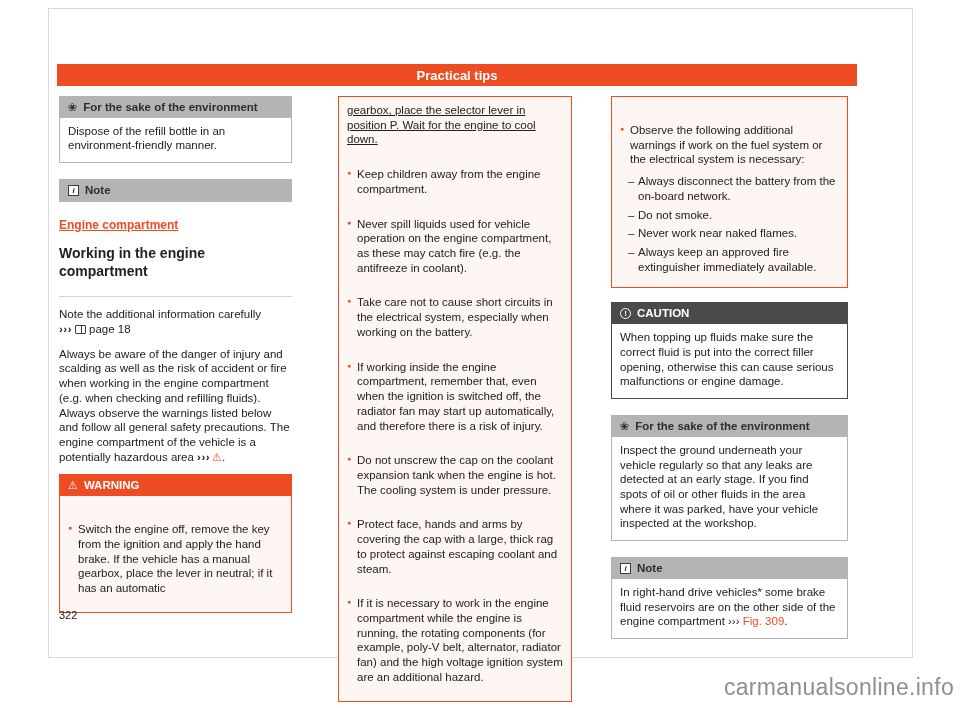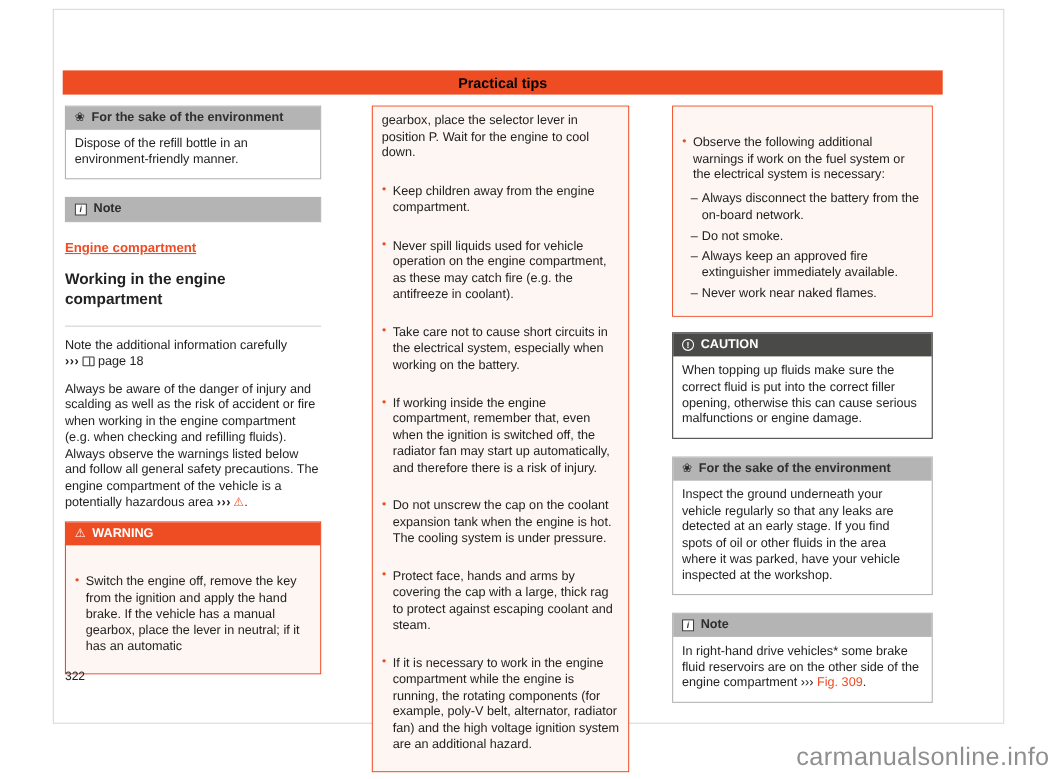--- a/index.html
+++ b/index.html
@@ -9,21 +9,21 @@
     color:#222222;
     position:relative;
     overflow:hidden;
   }
   .page {
     position:absolute; left:48px; top:8px; width:865px; height:650px;
     background:#ffffff; border:1px solid #d9d9d9;
   }
   .banner {
     position:absolute; left:8px; top:55px; width:800px; height:22px;
-    background:#ee4c23; color:#000000;
+    background:#ee4c23; color:#ffffff;
     display:flex; align-items:center; justify-content:center;
     font-weight:bold; font-size:13px;
   }
   .col { position:absolute; top:87px; font-size:11.5px; line-height:1.28; }
   .col-left  { left:10px;  width:233px; }
   .col-mid   { left:289px; width:234px; }
   .col-right { left:562px; width:237px; }
 
   .box { border:1px solid #b4b4b4; background:#ffffff; margin-bottom:16px; }
   .box-h {
@@ -76,21 +76,21 @@
     width:1px; background:#3d3d3d;
   }
 
   .bullet-item { position:relative; padding-left:10px; margin-bottom:7px;margin-top:20px; }
   .bullet-item::before {
     content:"\25CF"; position:absolute; left:0; top:2px;
     color:#ee4c23; font-size:7px;
   }
   .dash-item { position:relative; padding-left:10px; margin:0 0 4px 8px; }
   .dash-item::before { content:"\2013"; position:absolute; left:0; }
-  .cont-para { margin-bottom:7px; }
+  .cont-para { margin-bottom:7px;text-decoration:underline; }
 
   .fig-link { color:#ee4c23; cursor:pointer; }
   .page-num { position:absolute; left:10px; top:600px; font-size:11px; color:#222; }
   .watermark {
     position:absolute; right:6px; top:674px;
     font-size:23px; color:#8f8f8f; letter-spacing:0.3px;margin-left:16px;
   }
 </style>
 </head>
 <body>
@@ -157,22 +157,22 @@
     </section>
   </div>
 
   <div class="col col-right">
 
     <section class="box warn cont">
       <div class="box-b">
         <div class="bullet-item">Observe the following additional warnings if work on the fuel system or the electrical system is necessary:</div>
         <div class="dash-item">Always disconnect the battery from the on-board network.</div>
         <div class="dash-item">Do not smoke.</div>
+        <div class="dash-item">Never work near naked flames.</div>
         <div class="dash-item">Always keep an approved fire extinguisher immediately available.</div>
-        <div class="dash-item">Never work near naked flames.</div>
       </div>
     </section>
 
     <section class="box caution">
       <header class="box-h">
         <span class="ic-caution">!</span>
         <span>CAUTION</span>
       </header>
       <div class="box-b">When topping up fluids make sure the correct fluid is put into the correct filler opening, otherwise this can cause serious malfunctions or engine damage.</div>
     </section>

